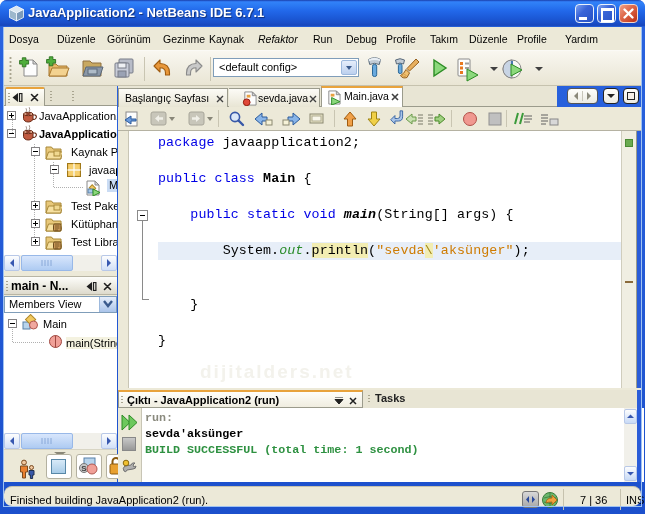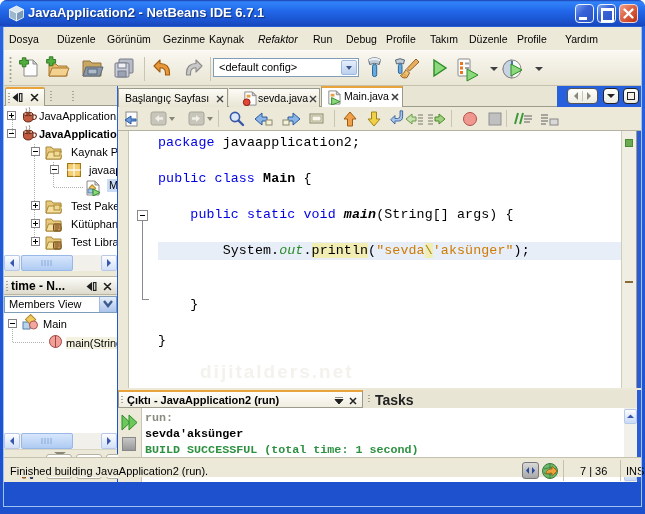--- a/index.html
+++ b/index.html
@@ -285,21 +285,21 @@
         <svg width="14" height="14" viewBox="0 0 14 14">
             <path d="M5 3 L9 7 L5 11 z" fill="#3858b0"></path>
           </svg>
       </div>
     </div>
 
     <div class="abs beige" style="left:0;top:185px;width:113px;height:5px;"></div>
 
     <div class="abs" style="left:0;top:190px;width:113px;height:19px;background:linear-gradient(#fdfdfa,#dddacc);border-top:1px solid #b8b5a4;border-bottom:1px solid #b8b5a4;box-sizing:border-box;">
       <div class="abs" style="left:2px;top:3px;width:2px;height:11px;background-image:radial-gradient(circle,#a9a590 0.8px,transparent 1px);background-size:2px 3px;"></div>
-      <div class="abs" style="left:7px;top:2px;font-size:12px;font-weight:bold;color:#000;">time - N...</div>
+      <div class="abs" style="left:7px;top:2px;font-size:12px;font-weight:bold;color:#000;">main - N...</div>
       <svg class="abs" style="left:82px;top:5px" width="11" height="9" viewBox="0 0 11 9">
           <path d="M6 0 L6 9 L0.5 4.5 z" fill="#202020"></path>
           <rect x="7.5" y="0.5" width="2.4" height="8" fill="none" stroke="#202020" stroke-width="1.2"></rect>
         </svg>
       <svg class="abs" style="left:99px;top:5px" width="9" height="9" viewBox="0 0 9 9">
           <path d="M1.5 1.5 L7.5 7.5 M7.5 1.5 L1.5 7.5" stroke="#202020" stroke-width="1.6" stroke-linecap="round"></path>
         </svg>
     </div>
 
     <div class="abs" style="left:0;top:210px;width:113px;height:17px;background:#fff;border:1px solid #7f9db9;box-sizing:border-box;">
@@ -538,36 +538,36 @@
           <div class="abs" style="left:2px;top:3px;width:2px;height:10px;background-image:radial-gradient(circle,#a9a590 0.8px,transparent 1px);background-size:2px 3px;"></div>
           <span class="abs" style="left:8px;top:2px;font-size:11px;font-weight:bold;">Çıktı - JavaApplication2 (run)</span>
           <svg class="abs" style="left:215px;top:5px" width="10" height="9" viewBox="0 0 10 9">
               <path d="M1 0 h8 M1 2.5 l4 4.5 l4 -4.5 z" stroke="#202020" fill="#202020"></path>
             </svg>
           <svg class="abs" style="left:230px;top:5px" width="8" height="8" viewBox="0 0 8 8">
               <path d="M1 1 L7 7 M7 1 L1 7" stroke="#202020" stroke-width="1.5"></path>
             </svg>
         </div>
         <div class="abs" style="left:250px;top:4px;width:2px;height:10px;background-image:radial-gradient(circle,#a9a590 0.8px,transparent 1px);background-size:2px 3px;"></div>
-        <span class="abs" style="left:257px;top:2px;font-size:14px;font-weight:bold;color:#222;">Tasks</span>
+        <span class="abs" style="left:257px;top:2px;font-size:11px;font-weight:bold;color:#222;">Tasks</span>
       </div>
 
       <div class="abs" style="left:0;top:18px;width:24px;height:74px;background:#ece9d8;border-right:1px solid #c8c5b5;box-sizing:border-box;">
         <svg class="abs" style="left:2px;top:6px" width="19" height="17" viewBox="0 0 19 17">
           <path d="M2 1 L10 8.5 L2 16 z" fill="#6cc85c" stroke="#2c8c24"></path>
           <path d="M9 1 L17 8.5 L9 16 z" fill="#6cc85c" stroke="#2c8c24"></path>
         </svg>
         <div class="abs" style="left:4px;top:29px;width:14px;height:14px;background:linear-gradient(#c8c8c8,#989898);border:1px solid #888;box-sizing:border-box;"></div>
         <svg class="abs" style="left:3px;top:50px" width="18" height="18" viewBox="0 0 18 18">
           <path d="M3 13 q-2 -3 1 -5 l6 -1 q1 -3 4 -2 l-2 2 l1 2 l2 -1 q0 3 -3 3 l-6 1 q-1 3 -3 1 z" fill="#b0b0b0" stroke="#707070"></path>
           <circle cx="5" cy="5" r="2.8" fill="#f0c030" stroke="#8a6a10"></circle>
         </svg>
       </div>
 
-      <div class="abs mono" style="left:24px;top:18px;width:482px;height:74px;background:#fff;font-size:11.7px;font-weight:bold;letter-spacing:0;">
+      <div class="abs mono" style="left:24px;top:18px;width:482px;height:74px;background:#fff;font-size:11.7px;font-weight:bold;letter-spacing:0;padding-left:20px;">
         <div class="abs" style="left:3px;top:3px;color:#8a8a7e;">run:</div>
         <div class="abs" style="left:3px;top:19px;color:#000;">sevda'aksünger</div>
         <div class="abs" style="left:3px;top:35px;color:#2e9141;">BUILD SUCCESSFUL (total time: 1 second)</div>
       </div>
 
       <div class="abs" style="left:506px;top:18px;width:13px;height:74px;background:#f1f0ea;">
         <div class="abs" style="left:0;top:1px;width:13px;height:15px;background:linear-gradient(#fdfdfd,#c8daf6);border:1px solid #b8c8e8;border-radius:2px;box-sizing:border-box;">
           <svg width="11" height="13" viewBox="0 0 11 13">
               <path d="M2 8 L5.5 4.5 L9 8 z" fill="#3858b0"></path>
             </svg>
@@ -575,21 +575,21 @@
         <div class="abs" style="left:0;bottom:1px;width:13px;height:15px;background:linear-gradient(#fdfdfd,#c8daf6);border:1px solid #b8c8e8;border-radius:2px;box-sizing:border-box;">
           <svg width="11" height="13" viewBox="0 0 11 13">
               <path d="M2 5 L5.5 8.5 L9 5 z" fill="#3858b0"></path>
             </svg>
         </div>
       </div>
       <div class="abs" style="left:519px;top:0;width:4px;height:92px;background:#2a5cd8;"></div>
     </div>
   </div>
 
-  <div class="abs beige" style="left:4px;top:457px;width:637px;height:20px;border-top:1px solid #c6c2ae;box-sizing:border-box;">
+  <div class="abs beige" style="left:4px;top:486px;width:637px;height:20px;border-top:1px solid #c6c2ae;box-sizing:border-box;border-radius:8px;">
     <div class="abs" style="left:6px;top:7px;font-size:11px;color:#000;">Finished building JavaApplication2 (run).</div>
     <div class="abs" style="left:518px;top:4px;width:17px;height:17px;background:linear-gradient(#d8d8d8,#a8a8a8);border:1px solid #787878;border-radius:3px;box-sizing:border-box;">
       <svg width="15" height="15" viewBox="0 0 15 15">
           <path d="M6 4 L3 7.5 L6 11 z M9 4 L12 7.5 L9 11 z" fill="#2a4a9c"></path>
         </svg>
     </div>
     <svg class="abs" style="left:537px;top:4px" width="18" height="18" viewBox="0 0 18 18">
       <circle cx="9" cy="9" r="7.5" fill="#6cb86c" stroke="#3a7a3a"></circle>
       <path d="M3 7 q6 -3 12 0 M3 11 q6 3 12 0 M9 1.5 v15" stroke="#3a7a3a" stroke-width="0.8" fill="none"></path>
       <path d="M5 12 q0 -5 6 -5 l0 -3 l5 5 l-5 5 l0 -3 q-4 0 -6 1 z" fill="#f0a03c" stroke="#a06010" stroke-width="0.8"></path>

